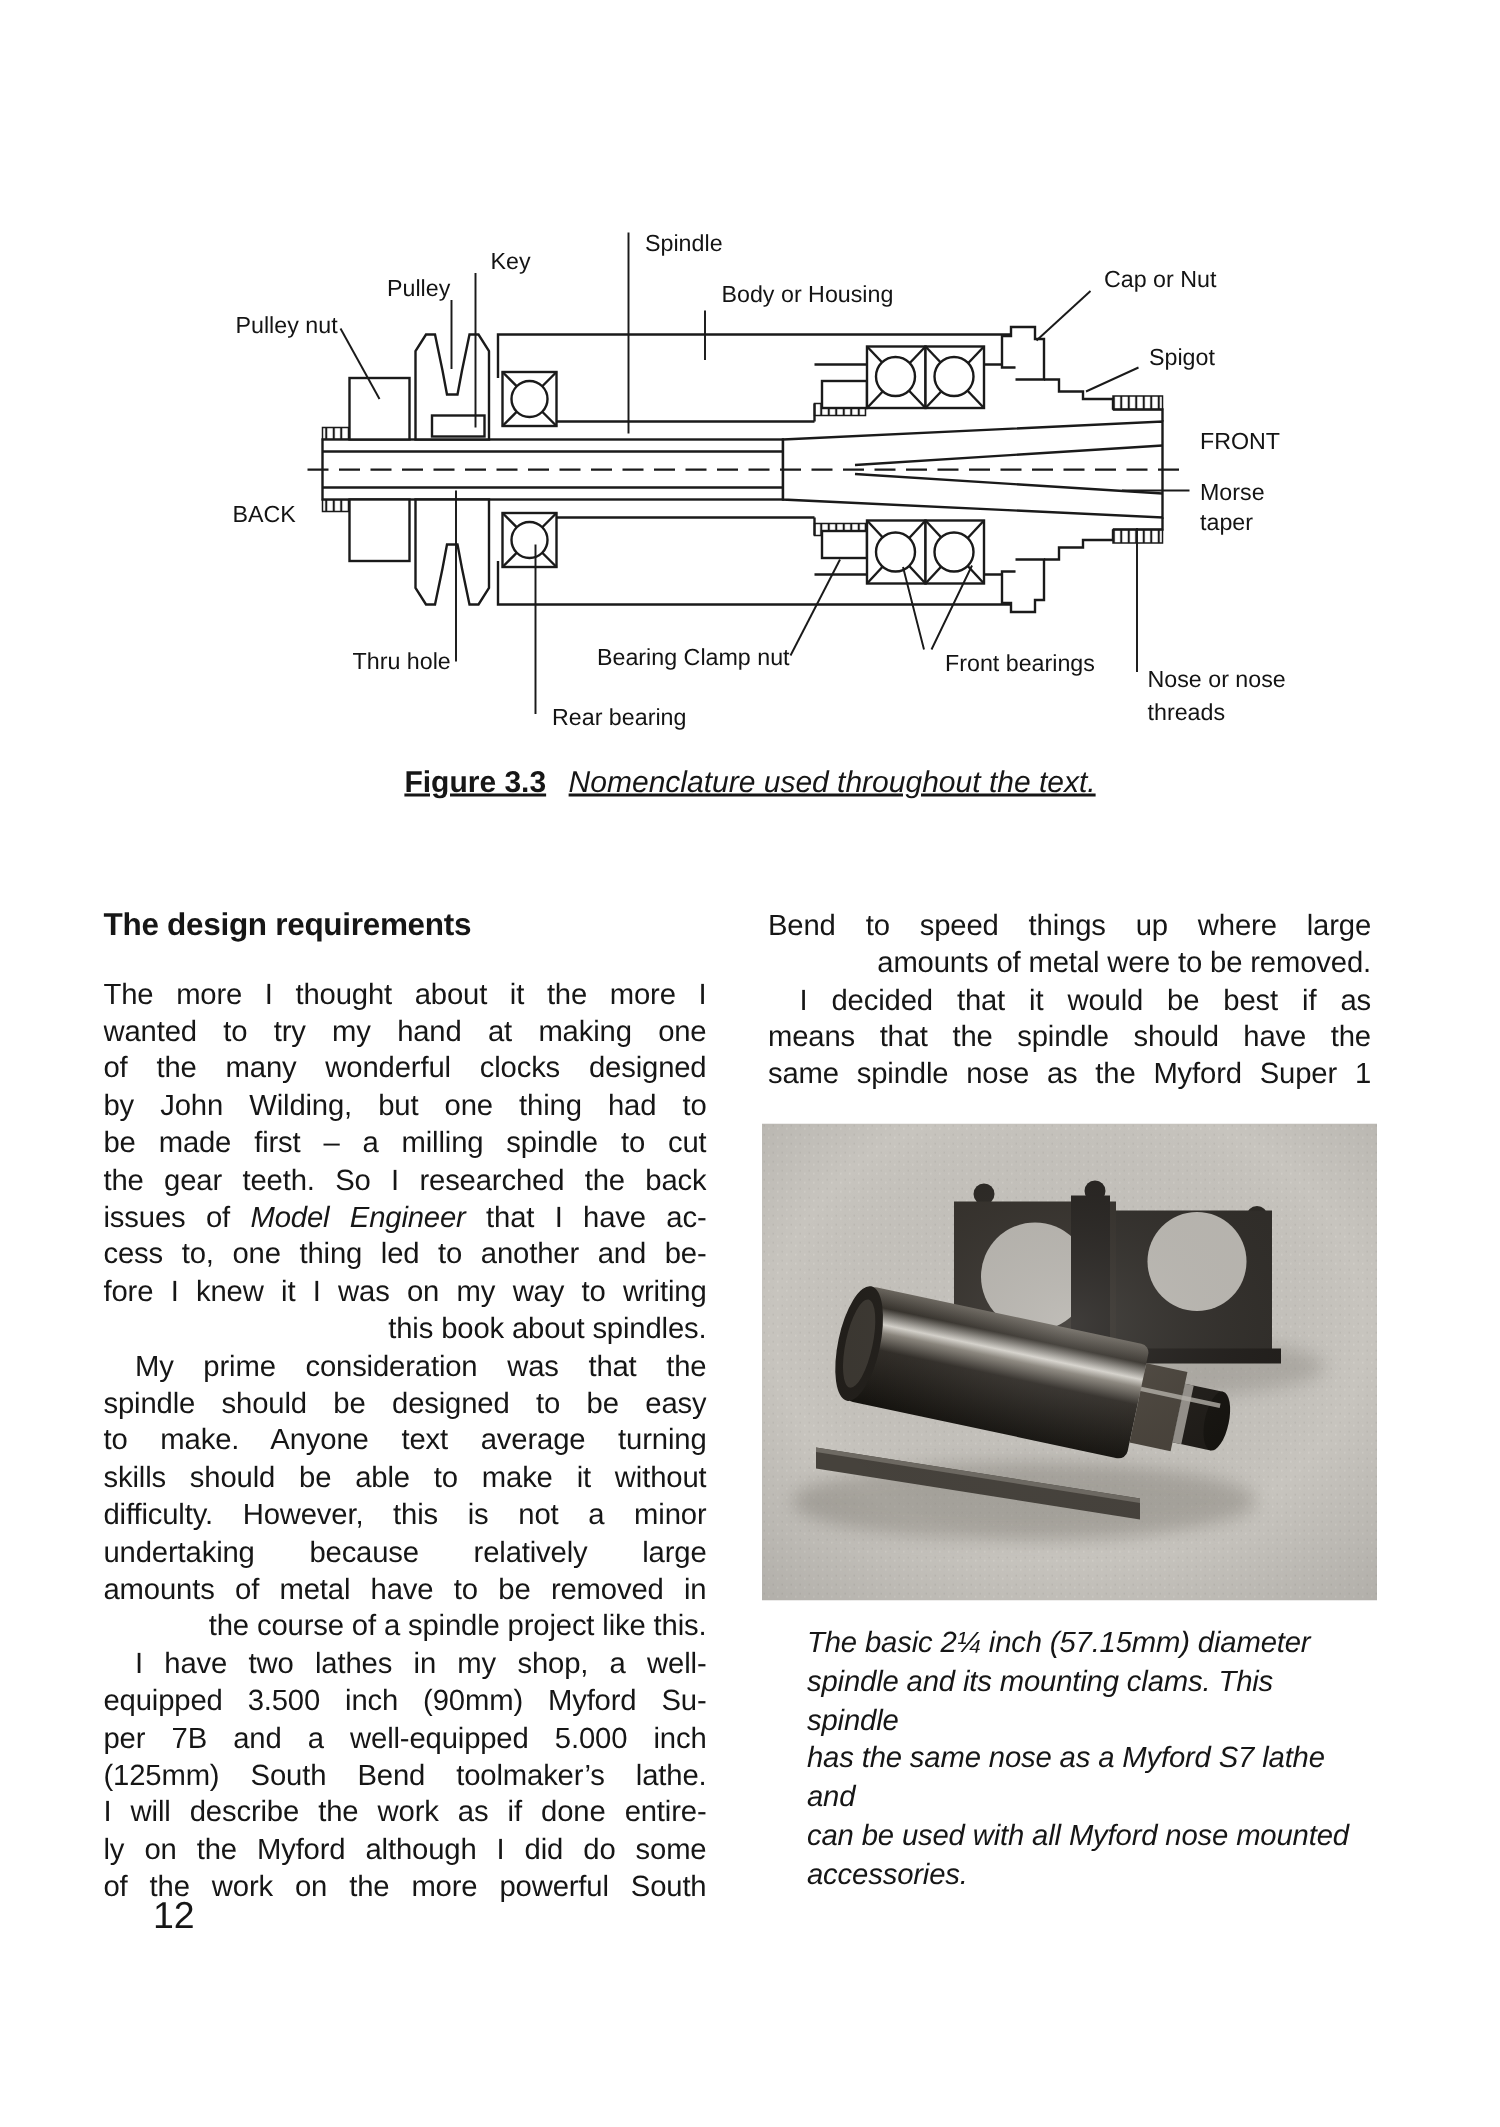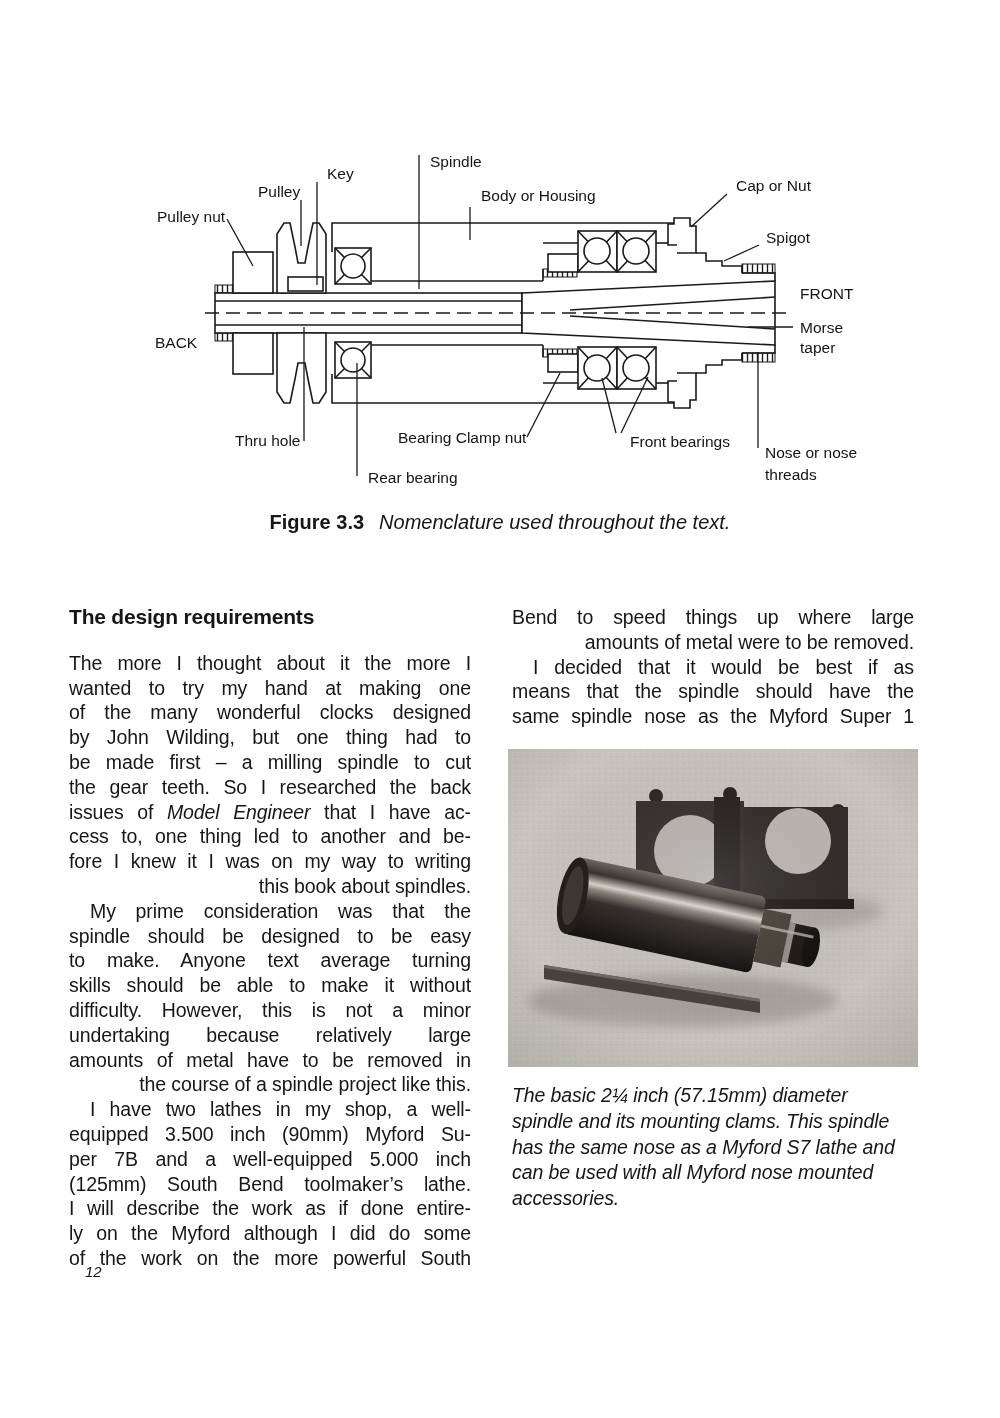--- a/index.html
+++ b/index.html
@@ -4,40 +4,40 @@
 <style>
   html,body { margin:0; padding:0; background:#ffffff; }
   .page {
     position:relative; width:1000px; height:1418px; background:#ffffff;
     font-family:"Liberation Sans", sans-serif; color:#161616; overflow:hidden;
   }
   
   .diagram { position:absolute; left:0; top:0; width:1000px; height:505px; }
   .diagram text { font-family:"Liberation Sans", sans-serif; font-size:15.5px; fill:#141414; }
   
-  .fig-caption { position:absolute; top:511px; left:0; width:1000px; text-align:center; font-size:20px; }
+  .fig-caption { position:absolute; top:511px; left:0; width:1000px; text-align:center; font-size:20px;text-decoration:underline; }
   .fig-caption .fl { font-weight:bold; margin-right:15px; }
   .fig-caption .ft { font-style:italic; }
   
   .col { position:absolute; top:605px; width:402px; font-size:19.5px; line-height:24.8px; letter-spacing:-0.1px; }
   .col-left  { left:69px; }
   .col-right { left:512px; }
   .heading { font-size:21px; font-weight:bold; letter-spacing:-0.2px; margin:0 0 21px 0; }
   .para { margin:0; }
   .ln { height:24.8px; overflow:hidden; text-align:justify; }
   .ln::after { content:""; display:inline-block; width:100%; height:0; }
   .ln.last { text-align:right; }
   .ln.last::after { content:none; }
   .ln.ind { text-indent:21px; }
   .ln i { font-style:italic; }
   
   .photo { display:block; width:410px; height:318px; margin:20px 0 0 -4px; }
-  .photo-caption { margin-top:16px; font-style:italic; font-size:19.5px; line-height:25.8px; letter-spacing:-0.1px; }
-  
-  .page-number { position:absolute; left:85px; top:1263px; font-size:15px;font-style:italic; }
+  .photo-caption { margin-top:16px; font-style:italic; font-size:19.5px; line-height:25.8px; letter-spacing:-0.1px;margin-left:26px; }
+  
+  .page-number { position:absolute; left:102px; top:1263px; font-size:25px; }
 </style>
 </head>
 <body>
 
 <div class="page">
 
   <svg class="diagram" viewBox="0 0 1000 505">
     <defs>
       <pattern id="thr" width="5" height="12" patternUnits="userSpaceOnUse">
         <line x1="2.5" y1="0" x2="2.5" y2="12" stroke="#1a1a1a" stroke-width="1.4"></line>

